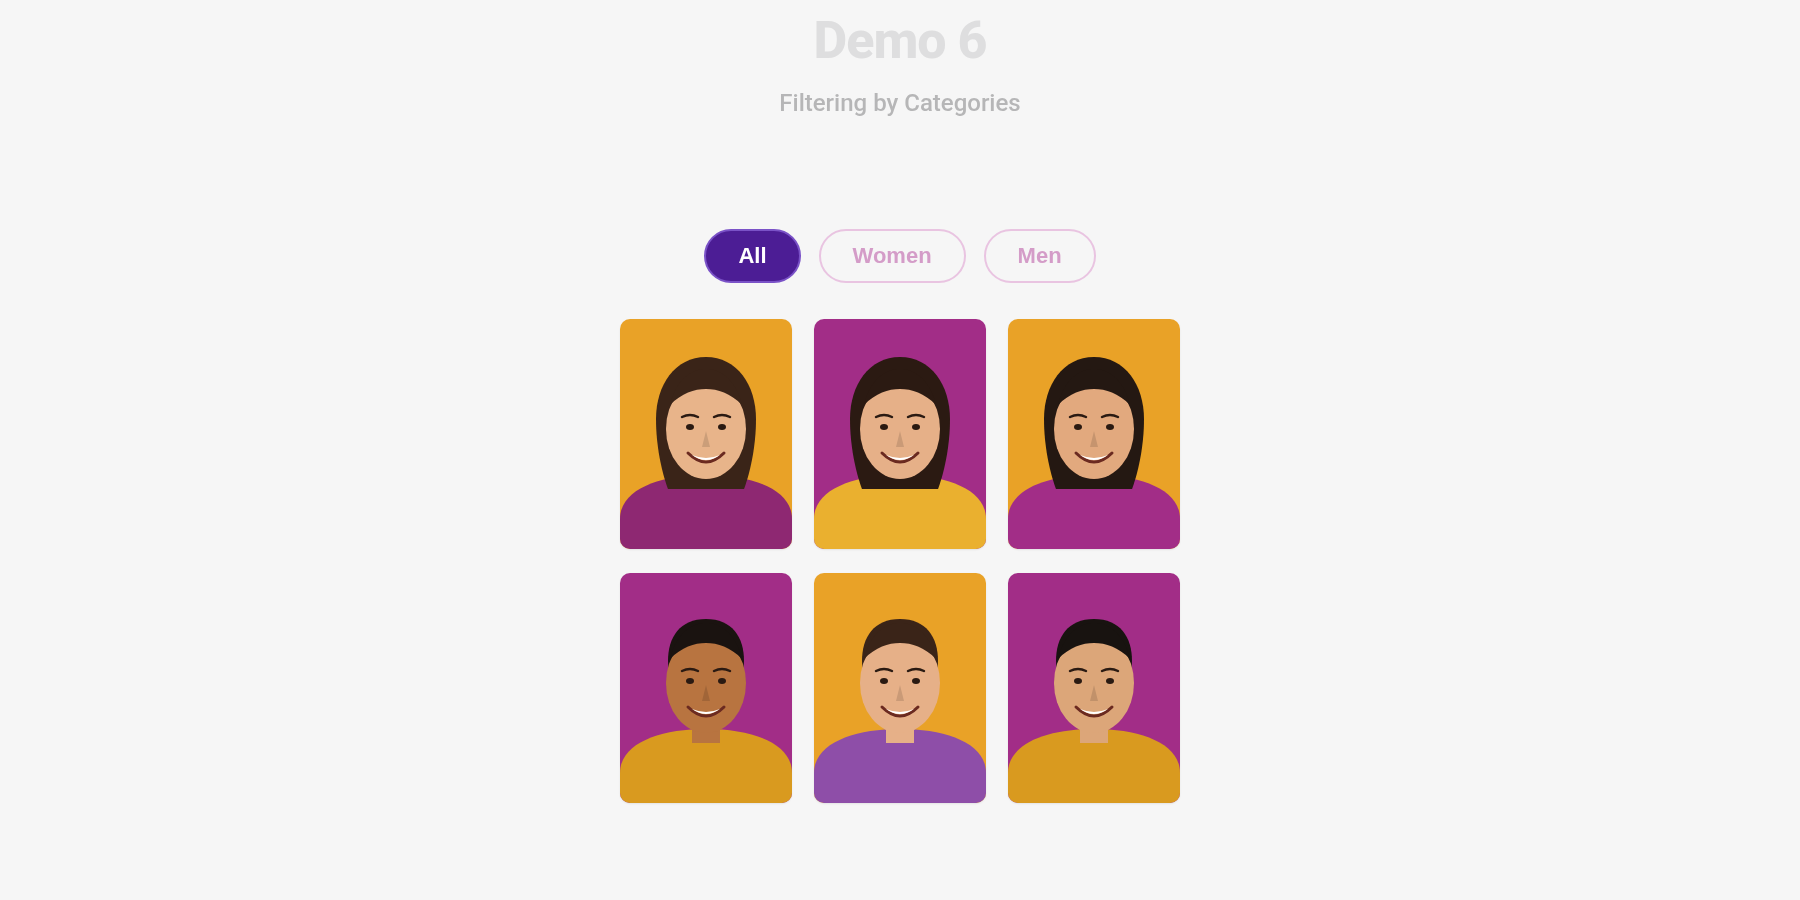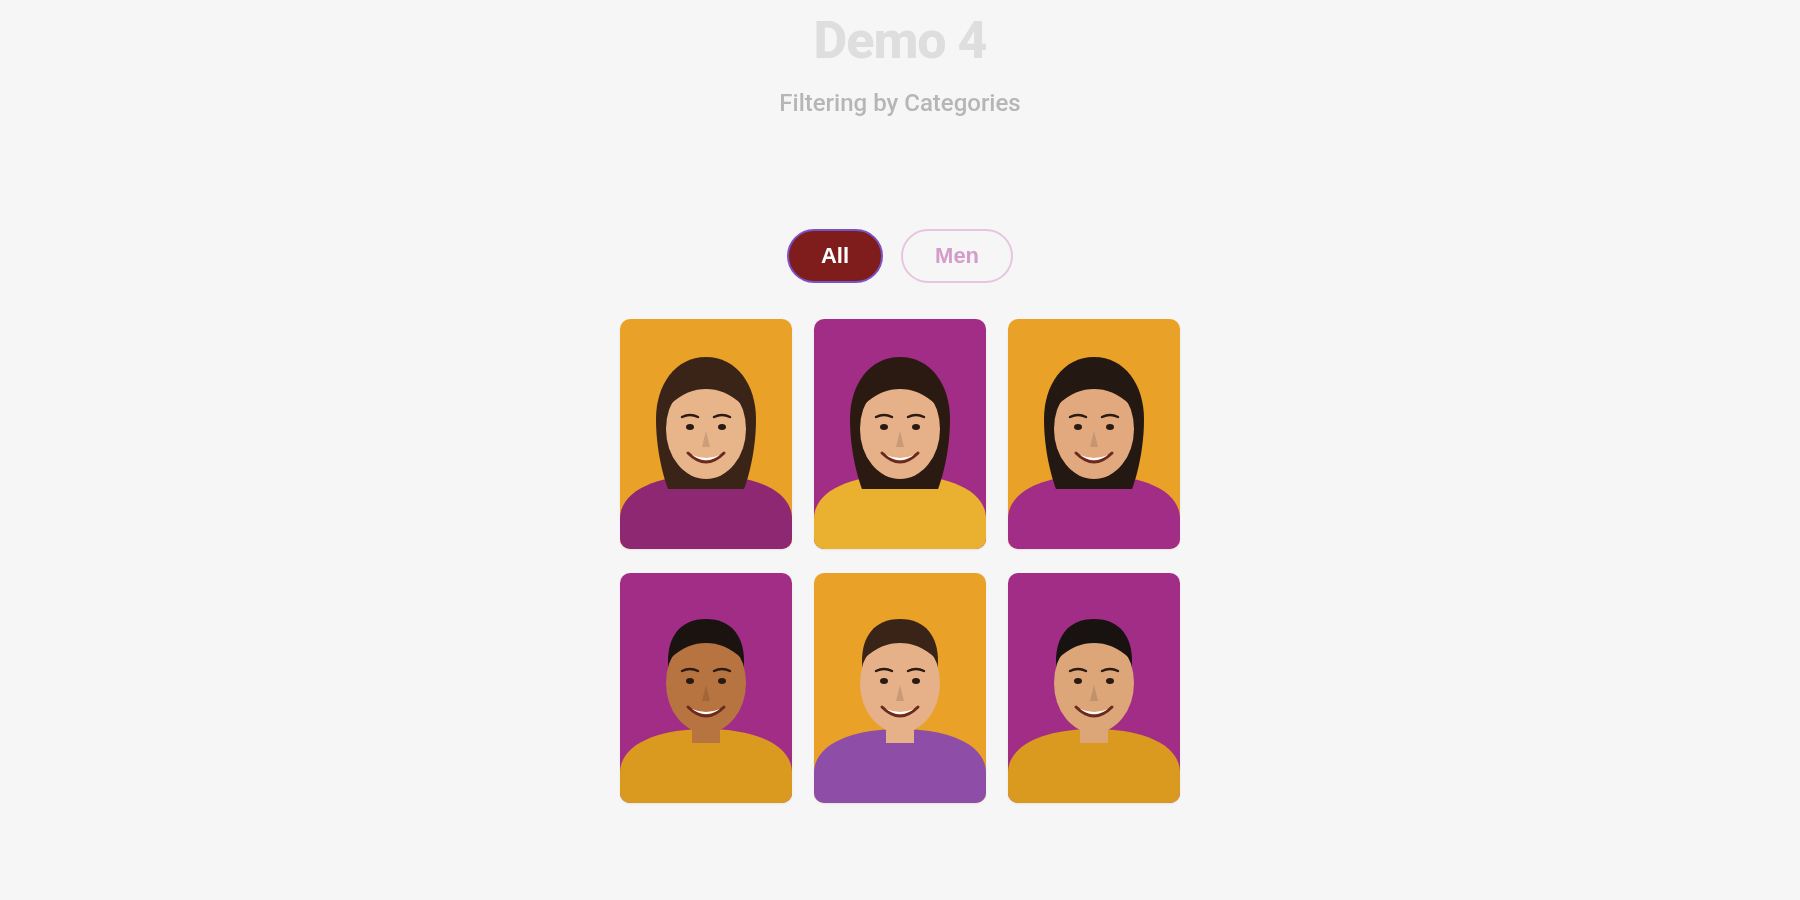--- a/index.html
+++ b/index.html
@@ -46,21 +46,21 @@
       font-size: 22px;
       font-weight: 600;
       cursor: pointer;
       border: 2px solid #e9c4e1;
       background: transparent;
       color: #d49cc8;
       transition: all 0.2s;
     }
 
     .filter-pill.active {
-      background: #7f1d1d;
+      background: #4c1d95;
       border-color: #7a52c7;
       color: #ffffff;
     }
 
     .grid {
       display: grid;
       grid-template-columns: repeat(3, 172px);
       gap: 24px 22px;
     }
 
@@ -75,25 +75,26 @@
 
     .card svg {
       display: block;
       width: 100%;
       height: 100%;
     }
   </style>
 </head>
 <body>
 
-<h1 class="page-title">Demo 4</h1>
+<h1 class="page-title">Demo 6</h1>
 <p class="page-subtitle">Filtering by Categories</p>
 
 <div class="filter-bar">
   <button class="filter-pill active">All</button>
+  <button class="filter-pill">Women</button>
   <button class="filter-pill">Men</button>
 </div>
 
 <div class="grid">
 
 <div class="card">
     <svg viewBox="0 0 172 230">
       <rect width="172" height="230" fill="#e9a227"></rect>
 
       <path d="M0 230 L0 200 C0 170 40 156 86 156 C132 156 172 170 172 200 L172 230 Z" fill="#8e2872"></path>

